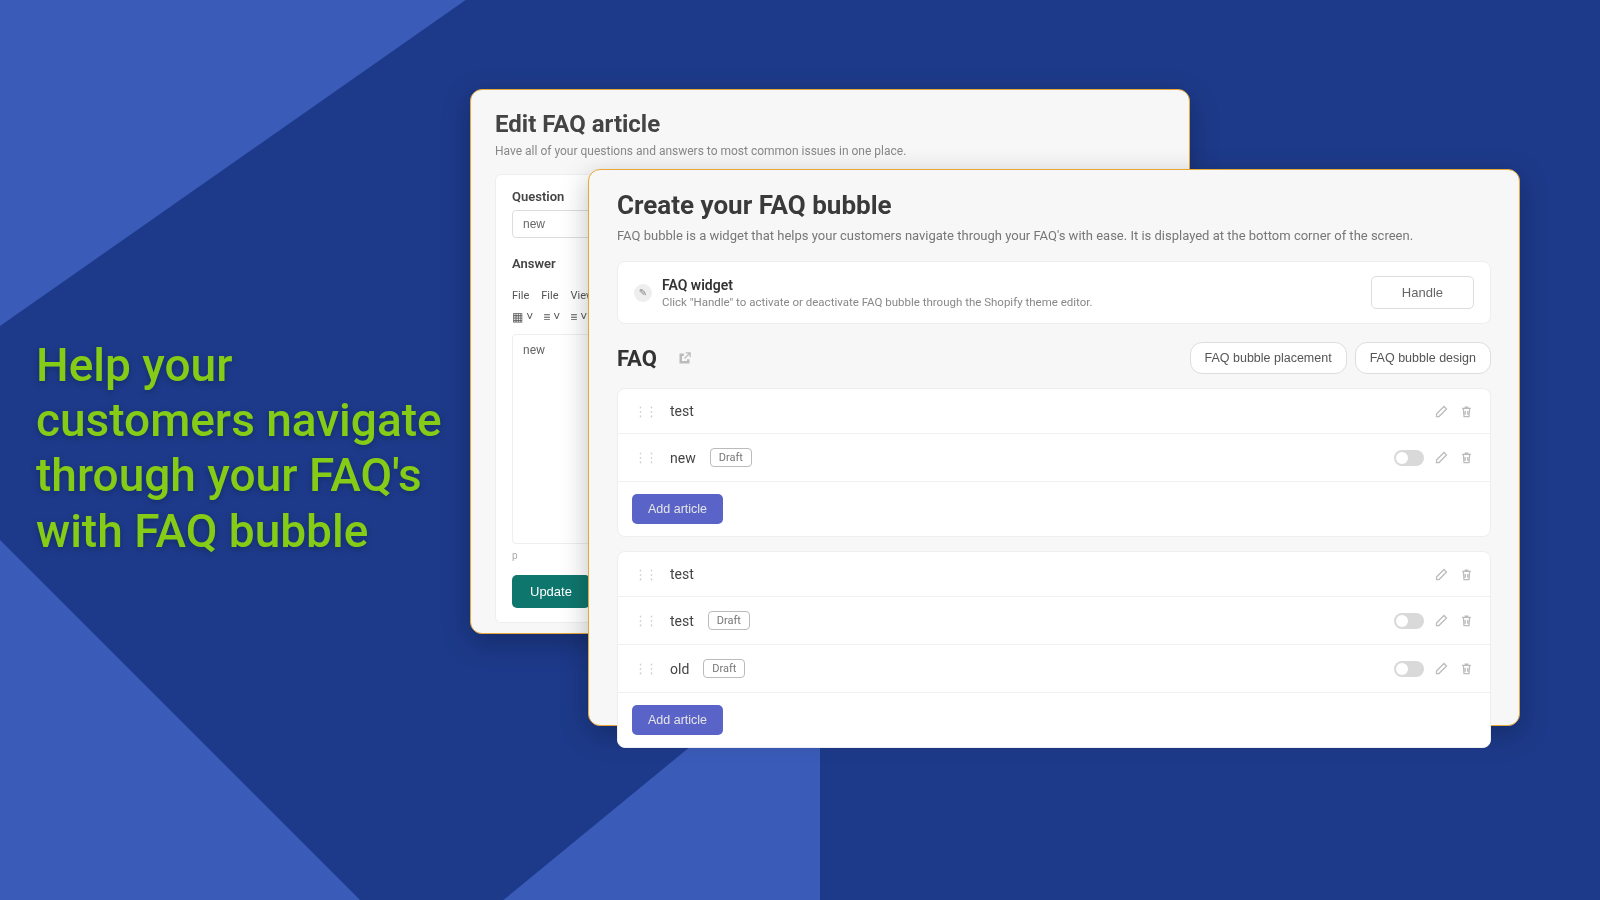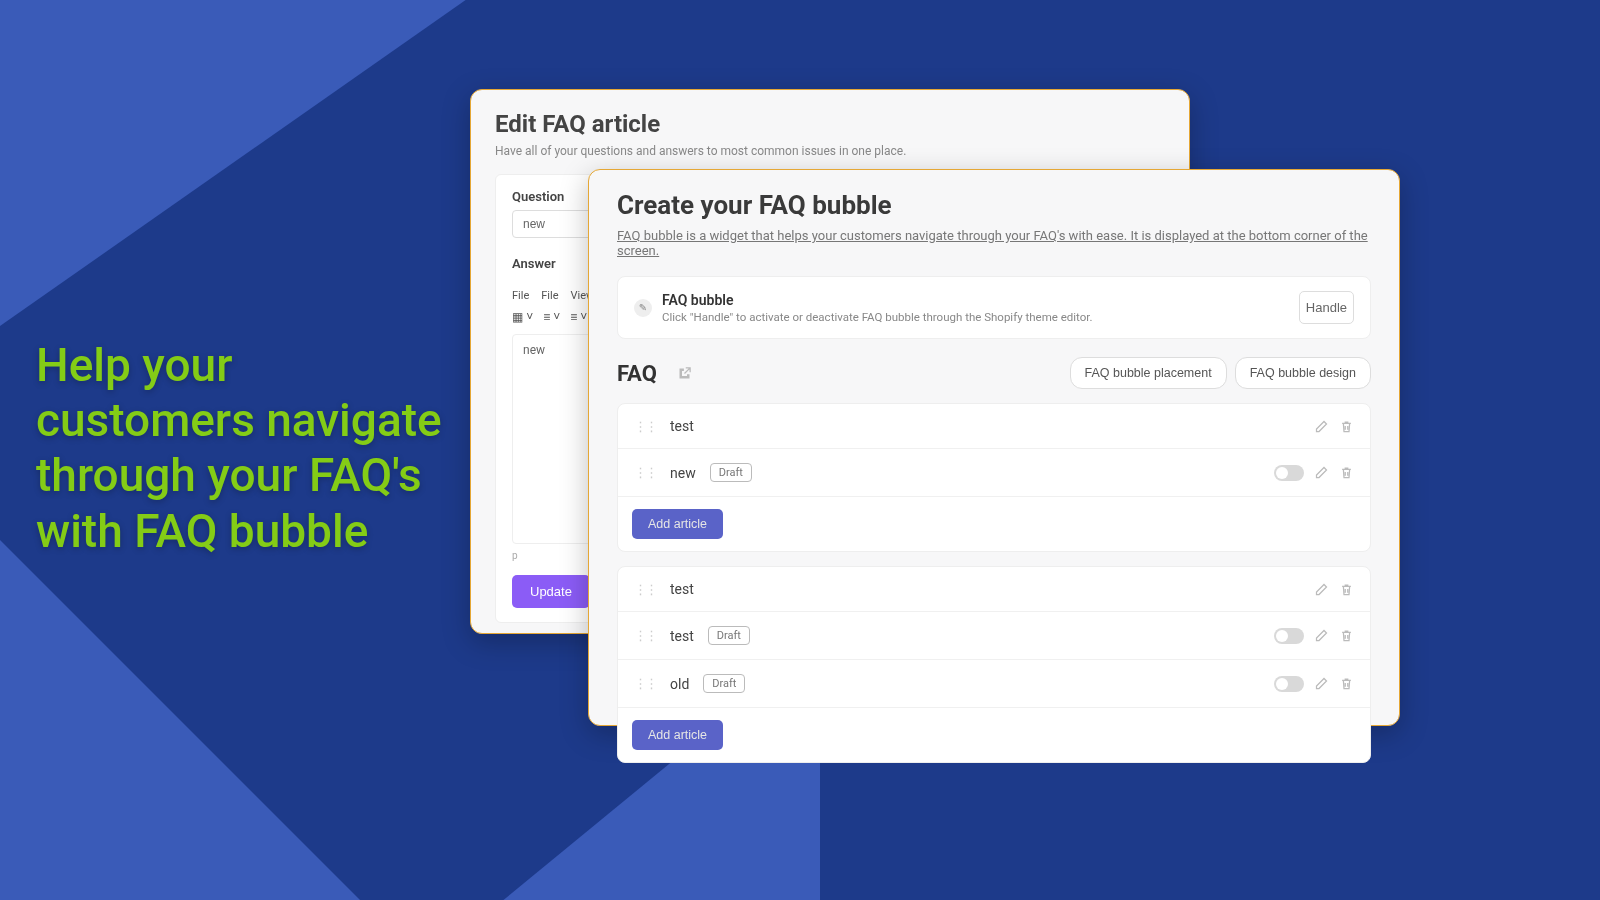--- a/index.html
+++ b/index.html
@@ -20,38 +20,38 @@
     color: #84cc16; font-size: 46px; font-weight: 500; line-height: 1.2;
     text-shadow: 0 2px 6px rgba(0,0,0,.25);
   }
 
   .card {
     position: absolute; background: #f7f7f8;
     border-radius: 12px; border: 1px solid #e5a735;
     box-shadow: 0 8px 28px rgba(0,0,0,.25);
   }
   .card-back { left: 470px; top: 89px; width: 720px; height: 545px; padding: 20px 24px 0; }
-  .card-front { left: 588px; top: 169px; width: 812px; height: 557px; padding: 20px 28px; }
+  .card-front { left: 588px; top: 169px; width: 932px; height: 557px; padding: 20px 28px; }
 
   .back-title { color: #444; font-size: 24px; font-weight: 700; }
   .back-sub { color: #888; font-size: 12px; margin-top: 6px; }
   .back-inner { margin-top: 16px; background: #fff; border: 1px solid #eee; border-radius: 6px; padding: 14px 16px; width: 100%; }
   .back-label { font-size: 13px; color: #444; font-weight: 600; }
   .back-input { margin-top: 6px; width: 100%; border: 1px solid #ddd; border-radius: 4px; padding: 6px 10px; font-size: 12px; color: #666; }
   .back-editor-bar { display: flex; gap: 12px; font-size: 11px; color: #555; margin-top: 18px; }
   .back-toolbar { display: flex; gap: 10px; margin-top: 8px; color: #555; font-size: 12px; align-items: center; }
   .back-toolbar span { display: inline-flex; align-items: center; gap: 2px; }
   .back-editor-body { margin-top: 10px; width: 100%; height: 210px; border: 1px solid #eee; border-radius: 4px; padding: 8px 10px; font-size: 12px; color: #666; }
   .back-pathbar { margin-top: 6px; font-size: 10px; color: #aaa; }
   .back-actions { margin-top: 14px; display: flex; gap: 10px; }
-  .btn-primary { background: #8b5cf6; color: #fff; border: none; border-radius: 5px; padding: 9px 18px; font-size: 13px; cursor: pointer; }
-  .btn-outline { background: #fff; color: #666; border: 1px solid #ddd; border-radius: 5px; padding: 8px 6px; font-size: 13px; cursor: pointer; }
+  .btn-primary { background: #0f766e; color: #fff; border: none; border-radius: 5px; padding: 9px 18px; font-size: 13px; cursor: pointer; }
+  .btn-outline { background: #fff; color: #666; border: 1px solid #ddd; border-radius: 5px; padding: 8px 30px; font-size: 13px; cursor: pointer; }
 
   .front-title { color: #3a3a3a; font-size: 26px; font-weight: 700; }
-  .front-sub { color: #777; font-size: 13px; margin-top: 8px; text-decoration: underline; }
+  .front-sub { color: #777; font-size: 13px; margin-top: 8px; }
   .front-block { margin-top: 18px; background: #fff; border: 1px solid #eee; border-radius: 8px; padding: 14px 16px; }
   .front-block-row { display: flex; align-items: center; justify-content: space-between; }
   .fb-left { display: flex; gap: 10px; align-items: center; }
   .fb-icon { width: 18px; height: 18px; border-radius: 50%; background: #eee; display: inline-flex; align-items: center; justify-content: center; font-size: 10px; color: #888; }
   .fb-title { font-size: 14px; color: #333; font-weight: 600; }
   .fb-sub { font-size: 11.5px; color: #888; margin-top: 2px; }
 
   .faq-head { display: flex; justify-content: space-between; align-items: center; margin-top: 18px; }
   .faq-title { font-size: 22px; font-weight: 700; color: #333; display: flex; align-items: center; gap: 20px; }
   .faq-tabs { display: flex; gap: 8px; }
@@ -111,21 +111,21 @@
 
 <div class="card card-front">
   <div class="front-title">Create your FAQ bubble</div>
   <div class="front-sub">FAQ bubble is a widget that helps your customers navigate through your FAQ's with ease. It is displayed at the bottom corner of the screen.</div>
 
   <div class="front-block">
     <div class="front-block-row">
       <div class="fb-left">
         <span class="fb-icon">✎</span>
         <div>
-          <div class="fb-title">FAQ bubble</div>
+          <div class="fb-title">FAQ widget</div>
           <div class="fb-sub">Click "Handle" to activate or deactivate FAQ bubble through the Shopify theme editor.</div>
         </div>
       </div>
       <button class="btn-outline">Handle</button>
     </div>
   </div>
 
   <div class="faq-head">
     <div class="faq-title">
       <span>FAQ</span>

